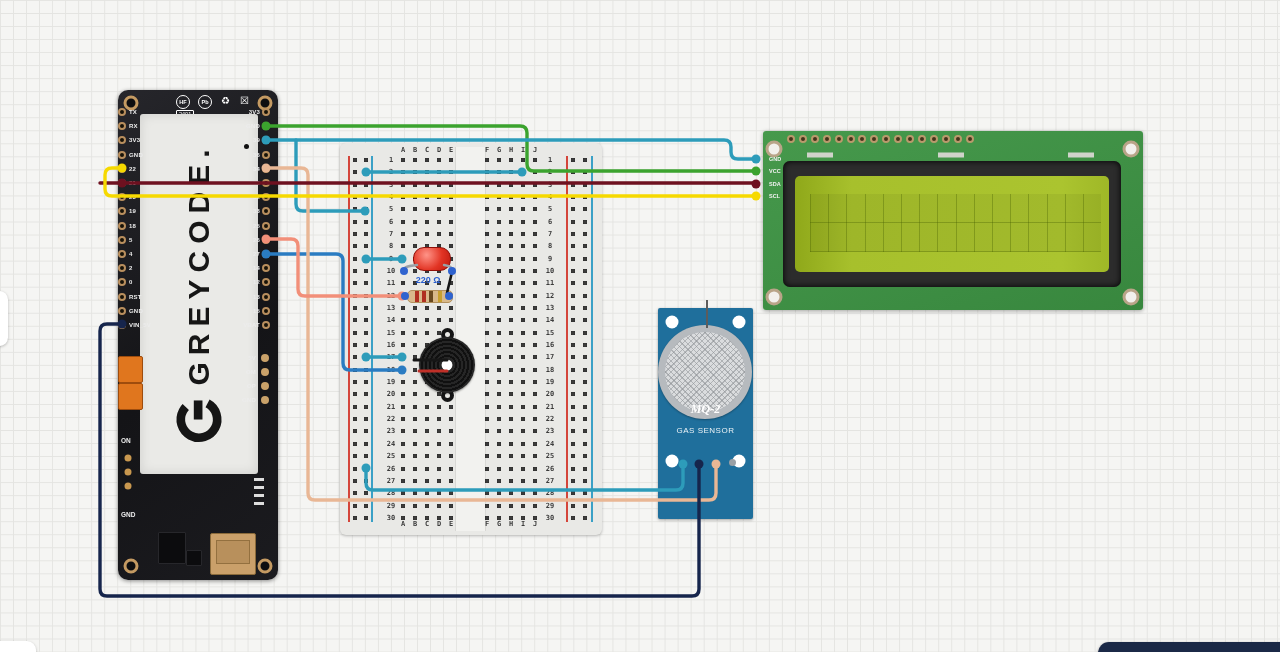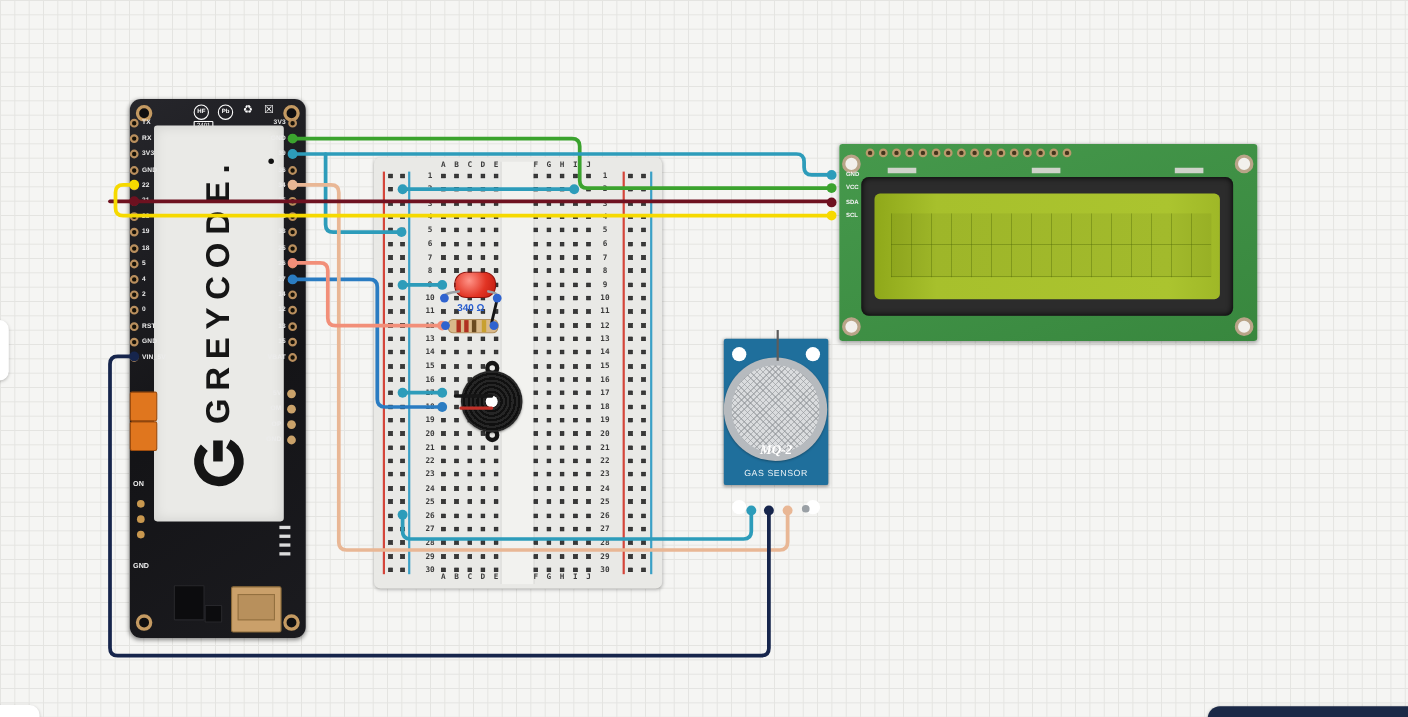--- a/index.html
+++ b/index.html
@@ -70,21 +70,21 @@
     background:linear-gradient(90deg,#8fa81a 0%,#a7c02c 18%,#abc42f 85%,#9fb827 100%);}
   .lcd-grid{left:15px;top:18px;width:291px;height:58px;background-color:rgba(0,0,0,.05);
     background-image:
       repeating-linear-gradient(90deg,rgba(70,95,0,.35) 0 1px,transparent 1px 18.2px),
       repeating-linear-gradient(0deg,rgba(70,95,0,.35) 0 1px,transparent 1px 29px);}
   .lcd-mount{width:11px;height:11px;border-radius:50%;background:#f2f0ec;border:3px solid #b9a488;transform:translate(-50%,-50%);}
   .lcd-pad{width:26px;height:5px;background:#cfd3ca;transform:translate(-50%,-50%);}
   .lcd-pin{width:4px;height:4px;border-radius:50%;background:#43341c;border:2px solid #b99a6c;transform:translate(-50%,-50%);}
   .lcd-plbl{font-size:5.5px;font-weight:700;color:#f2f2f2;transform:translateY(-50%);}
   
-  .mq2{left:658px;top:308px;width:95px;height:133px;background:#1f6f9c;border-radius:2px;
+  .mq2{left:658px;top:308px;width:95px;height:211px;background:#1f6f9c;border-radius:2px;
     box-shadow:0 1px 3px rgba(0,0,0,.35);z-index:10;}
   .mq2-hole{width:13px;height:13px;border-radius:50%;background:#fff;transform:translate(-50%,-50%);}
   .mq2-sensor{left:47px;top:64px;width:94px;height:94px;border-radius:50%;transform:translate(-50%,-50%);
     background:#b6babe;box-shadow:0 1px 2px rgba(0,0,0,.3);}
   .mq2-mesh{position:absolute;left:7px;top:7px;width:80px;height:80px;border-radius:50%;background-color:#dadcde;
     background-image:
       repeating-linear-gradient(45deg,rgba(140,144,148,.55) 0 1px,transparent 1px 4px),
       repeating-linear-gradient(-45deg,rgba(140,144,148,.55) 0 1px,transparent 1px 4px);}
   .mq2-title{left:0;top:94px;width:95px;text-align:center;color:#fff;font-size:12px;font-style:italic;font-weight:700;font-family:"Liberation Serif",serif;}
   .mq2-sub{left:0;top:118px;width:95px;text-align:center;color:#eaf2f6;font-size:8px;letter-spacing:.5px;}
@@ -722,21 +722,21 @@
         <div class="bb-letter abs" style="left: 171px; top: 381px;">H</div>
         <div class="bb-letter abs" style="left: 183px; top: 7px;">I</div>
         <div class="bb-letter abs" style="left: 183px; top: 381px;">I</div>
         <div class="bb-letter abs" style="left: 195px; top: 7px;">J</div>
         <div class="bb-letter abs" style="left: 195px; top: 381px;">J</div>
       </div>
     </div>
 </div>
 
 <div class="abs led"></div>
-<div class="abs res-label">340 Ω</div>
+<div class="abs res-label">220 Ω</div>
 <div class="abs res">
   <div class="band" style="left:7px;background:#b03020"></div>
   <div class="band" style="left:14px;background:#b03020"></div>
   <div class="band" style="left:21px;background:#6a4a20"></div>
   <div class="band" style="left:30px;background:#c8a030"></div>
 </div>
 <div class="abs buz-tab" style="left:441px;top:328px"></div>
 <div class="abs buz-tab" style="left:441px;top:389px"></div>
 <div class="abs buzzer">
     <div class="buz-hole"></div>

